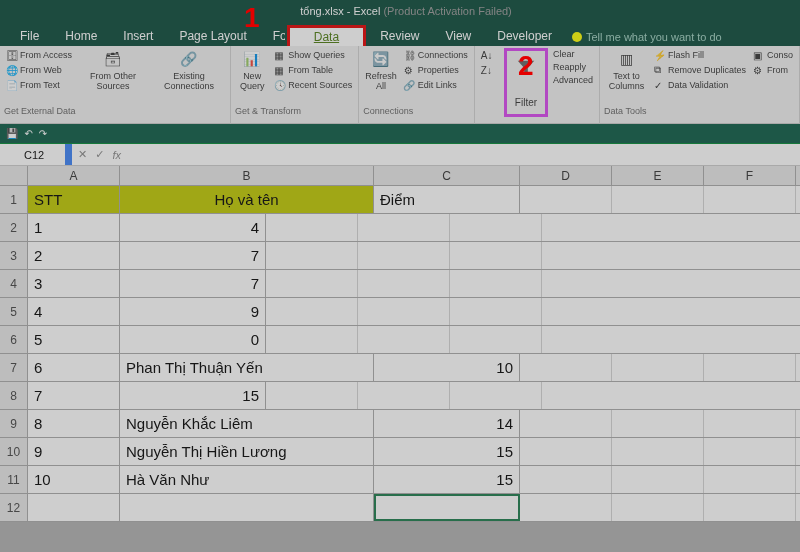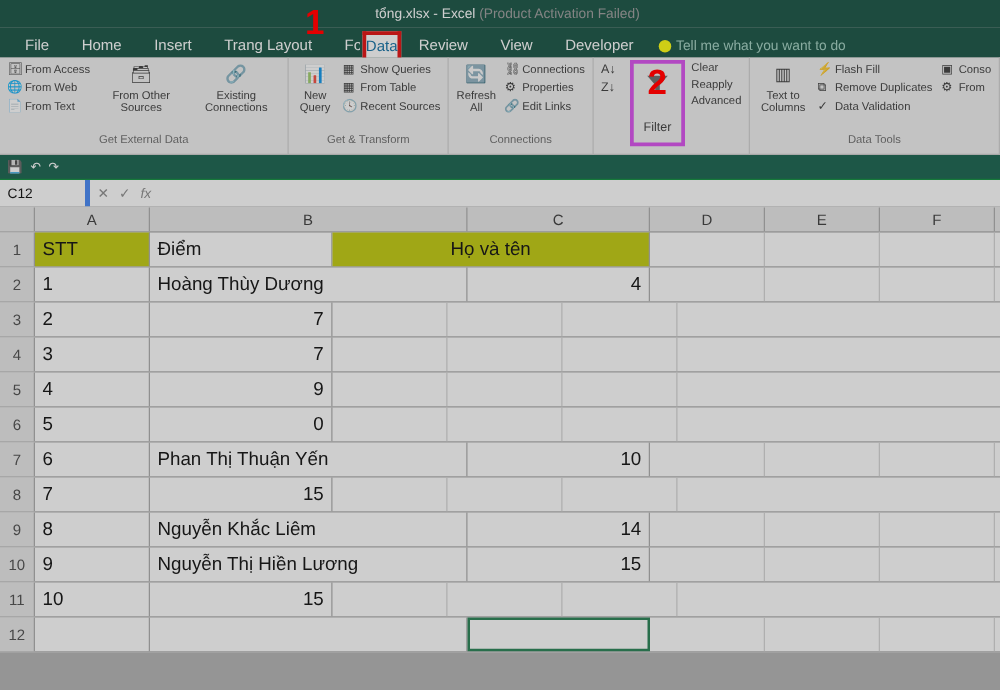--- a/index.html
+++ b/index.html
@@ -3,42 +3,42 @@
 <meta charset="utf-8">
 <style>
 * { box-sizing: border-box; margin: 0; padding: 0; font-family: 'Segoe UI', sans-serif; }
 body { width: 800px; height: 552px; background: #b0b0b0; overflow: hidden; position: relative; }
 
 .titlebar { height: 22px; background: #0a4a3a; display: flex; align-items: center; justify-content: center; color: #fff; font-size: 11px; padding-left: 12px; }
 .titlebar span.fail { color: #999; }
 
 .tabs { height: 24px; background: #0a4a3a; display: flex; align-items: flex-end; padding-left: 8px; gap: 2px; }
 .tab { padding: 3px 12px; color: #fff; font-size: 12px; cursor: pointer; }
-.tab.active { background: #fff; color: #0369a1; border: 3px solid #e40000; border-bottom: none; padding: 2px 0; font-weight: 500; position: relative; }
+.tab.active { background: #fff; color: #4d7c0f; border: 3px solid #e40000; border-bottom: none; padding: 2px 24px; font-weight: 500; position: relative; text-decoration: underline; }
 .tell-me { color: #a0d0c0; font-size: 11px; padding: 3px 6px; display: flex; align-items: center; gap: 4px; }
 .bulb { width: 10px; height: 10px; background: #ff0; border-radius: 50%; display: inline-block; }
 
 .ribbon { height: 78px; background: #f0f0f0; border-bottom: 1px solid #ccc; display: flex; font-size: 10px; color: #333; }
 .group { border-right: 1px solid #d0d0d0; padding: 2px 4px; display: flex; flex-direction: column; justify-content: space-between; height: 78px; }
-.group-label { text-align: center; color: #666; font-size: 9px; padding-bottom: 12px; margin-top: 12px; }
+.group-label { color: #666; font-size: 9px; padding-bottom: 12px; margin-top: 12px; }
 .group-body { display: flex; gap: 3px; flex: 1; align-items: flex-start; }
 .big-btn { display: flex; flex-direction: column; align-items: center; gap: 2px; padding: 2px; cursor: pointer; font-size: 9px; text-align: center; line-height: 1.1; }
 .big-btn .ic { width: 20px; height: 20px; display: flex; align-items: center; justify-content: center; font-size: 14px; }
 .stack { display: flex; flex-direction: column; gap: 1px; font-size: 9px; }
 .stack-item { display: flex; align-items: center; gap: 2px; cursor: pointer; padding: 1px 2px; white-space: nowrap; }
 .stack-item .ic { width: 12px; height: 12px; font-size: 10px; display: inline-flex; align-items: center; }
 
 .filter-highlight { border: 3px solid #d946ef; padding: 6px 8px; display: flex; flex-direction: column; align-items: center; gap: 18px; }
 .funnel { width: 22px; height: 22px; }
 
 .qat { height: 20px; background: #0a5a45; border-bottom: 1px solid #083; display: flex; align-items: center; padding: 0 6px; gap: 6px; }
 .qat .ic { color: #fff; font-size: 10px; }
 
 .namebox-row { height: 22px; background: #fff; border-bottom: 1px solid #ccc; display: flex; align-items: center; font-size: 11px; }
-.namebox { width: 72px; border-right: 4px solid #3b82f6; padding: 0 6px; height: 100%; display: flex; align-items: center; }
+.namebox { width: 72px; border-right: 7px solid #3b82f6; padding: 0 24px; height: 100%; display: flex; align-items: center; }
 .fx-area { display: flex; align-items: center; padding: 0 6px; gap: 8px; color: #888; }
 .fx-area .sym { font-style: italic; }
 
 .sheet { background: #fff; position: relative; }
 .col-headers { display: flex; height: 20px; background: #e8e8e8; border-bottom: 1px solid #aaa; }
 .corner { width: 28px; border-right: 1px solid #aaa; background: #e8e8e8; }
 .col-h { border-right: 1px solid #aaa; display: flex; align-items: center; justify-content: center; font-size: 12px; color: #333; }
 .col-A { width: 92px; } .col-B { width: 254px; } .col-C { width: 146px; } .col-D { width: 92px; } .col-E { width: 92px; } .col-F { width: 92px; }
 
 .rows { }
@@ -62,21 +62,21 @@
 <div class="titlebar">
   <span>tổng.xlsx</span>&nbsp;-&nbsp;
   <span>Excel</span>&nbsp;
   <span class="fail">(Product Activation Failed)</span>
 </div>
 
 <div class="tabs">
   <div class="tab">File</div>
   <div class="tab">Home</div>
   <div class="tab">Insert</div>
-  <div class="tab">Trang Layout</div>
+  <div class="tab">Page Layout</div>
   <div class="tab" style="width:20px;overflow:hidden">Formulas</div>
   <div class="tab active">Data</div>
   <div class="tab">Review</div>
   <div class="tab">View</div>
   <div class="tab">Developer</div>
   <div class="tell-me">
     <span class="bulb"></span>
     <span>Tell me what you want to do</span>
   </div>
 </div>
@@ -246,30 +246,29 @@
     <div class="col-h col-B">B</div>
     <div class="col-h col-C">C</div>
     <div class="col-h col-D">D</div>
     <div class="col-h col-E">E</div>
     <div class="col-h col-F">F</div>
   </div>
   <div class="rows" id="rows">
       <div class="row header-row">
         <div class="row-h">1</div>
 <div class="cell col-A">STT</div>
+<div class="cell col-B">Họ và tên</div>
 <div class="cell col-C" style="justify-content:flex-start">Điểm</div>
-<div class="cell col-B">Họ và tên</div>
 <div class="cell col-D empty"></div>
 <div class="cell col-E empty"></div>
 <div class="cell col-F empty"></div>
       </div>
       <div class="row">
         <div class="row-h">2</div>
   <div class="cell col-A">1</div>
-  <div class="cell col-B">Hoàng Thùy Dương</div>
   <div class="cell col-C">4</div>
   <div class="cell col-D empty"></div>
   <div class="cell col-E empty"></div>
   <div class="cell col-F empty"></div>
       </div>
       <div class="row">
         <div class="row-h">3</div>
   <div class="cell col-A">2</div>
   <div class="cell col-C">7</div>
   <div class="cell col-D empty"></div>
@@ -331,20 +330,21 @@
   <div class="cell col-A">9</div>
   <div class="cell col-B">Nguyễn Thị Hiền Lương</div>
   <div class="cell col-C">15</div>
   <div class="cell col-D empty"></div>
   <div class="cell col-E empty"></div>
   <div class="cell col-F empty"></div>
       </div>
       <div class="row">
         <div class="row-h">11</div>
   <div class="cell col-A">10</div>
+  <div class="cell col-B">Hà Văn Như</div>
   <div class="cell col-C">15</div>
   <div class="cell col-D empty"></div>
   <div class="cell col-E empty"></div>
   <div class="cell col-F empty"></div>
       </div>
       <div class="row">
         <div class="row-h">12</div>
 <div class="cell col-A" style="border-right:1px solid #aaa"></div>
 <div class="cell col-B" style="border-right:1px solid #aaa"></div>
 <div class="cell col-C" style="border:2px solid #1a7a4a"></div>

